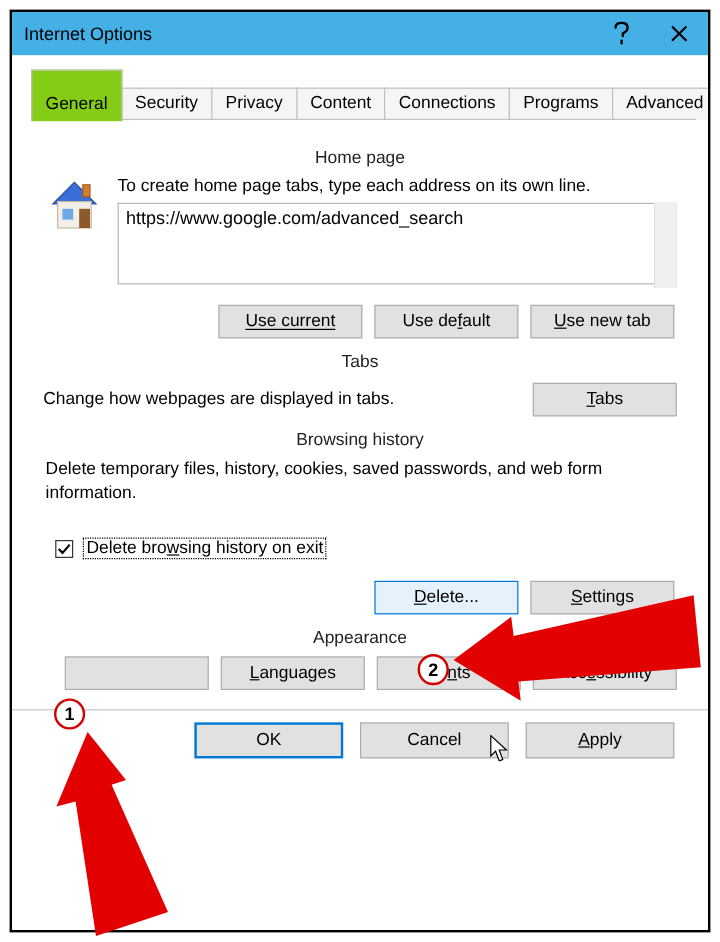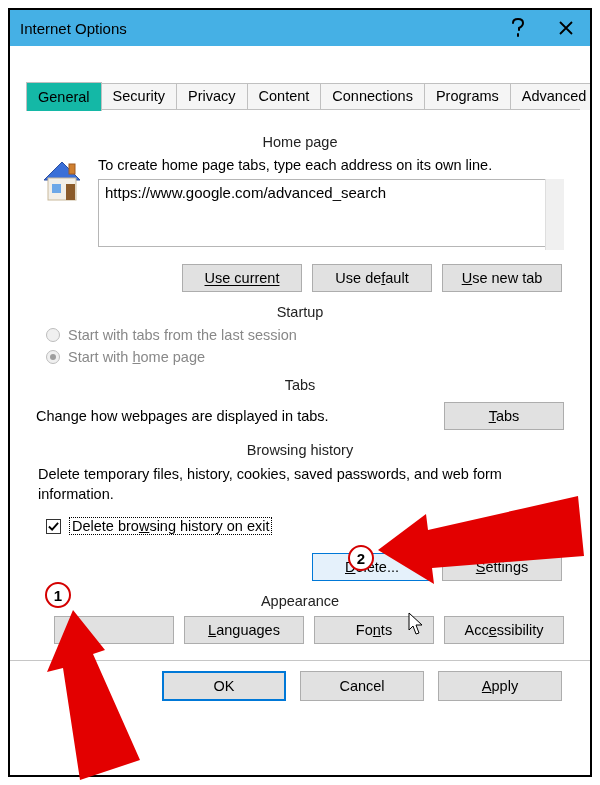--- a/index.html
+++ b/index.html
@@ -58,25 +58,24 @@
   .tab {
     padding: 4px 11px 6px 11px;
     border: 1px solid #c0c0c0;
     border-bottom: none;
     background: #f5f5f5;
     position: relative;
     margin-right: -1px;
     white-space: nowrap;
   }
   .tab.selected {
-    background: #14b8a6;
+    background: #84cc16;
     z-index: 2;
-    padding-top: 6px;
+    padding-top: 20px;
     margin-bottom: -1px;
-    margin-top: 24px;
   }
   
   .content {
     padding: 12px 26px 0 26px;
   }
   .group {
     margin-top: 12px;
   }
   .group-title {
     display: flex;
@@ -307,55 +306,41 @@
           </button>
         <button class="btn fixed">
             <span>Use de<u>f</u>ault</span>
           </button>
         <button class="btn fixed">
             <span><u>U</u>se new tab</span>
           </button>
       </div>
     </div>
 
-    <div class="group">
-      <div class="group-title">
-        <span>Startup</span>
-        <span class="line"></span>
-      </div>
-      <div class="radio-row">
-        <span class="radio"></span>
-        <span>Start with tabs from the last session</span>
-      </div>
-      <div class="radio-row">
-        <span class="radio checked"></span>
-        <span>Start with <u>h</u>ome page</span>
-      </div>
-    </div>
 
     <div class="group">
       <div class="group-title">
         <span>Tabs</span>
         <span class="line"></span>
       </div>
       <div class="tabs-line">
         <span class="tabs-help">Change how webpages are displayed in tabs.</span>
         <button class="btn fixed">
             <span><u>T</u>abs</span>
           </button>
       </div>
     </div>
 
     <div class="group">
       <div class="group-title">
         <span>Browsing history</span>
         <span class="line"></span>
       </div>
       <div class="bh-text">Delete temporary files, history, cookies, saved passwords, and web form information.</div>
-      <div class="check-row" style="margin-top:13px">
+      <div class="check-row" style="margin-top:27px">
         <span class="check">
           <svg viewBox="0 0 12 12">
               <path d="M1 6 L4.5 9.5 L11 2" stroke="#000" stroke-width="2" fill="none"></path>
             </svg>
         </span>
         <span class="dotted-label">Delete bro<u>w</u>sing history on exit</span>
       </div>
       <div class="btn-row right" style="margin-top:18px">
         <button class="btn fixed highlight">
             <span><u>D</u>elete...</span>

